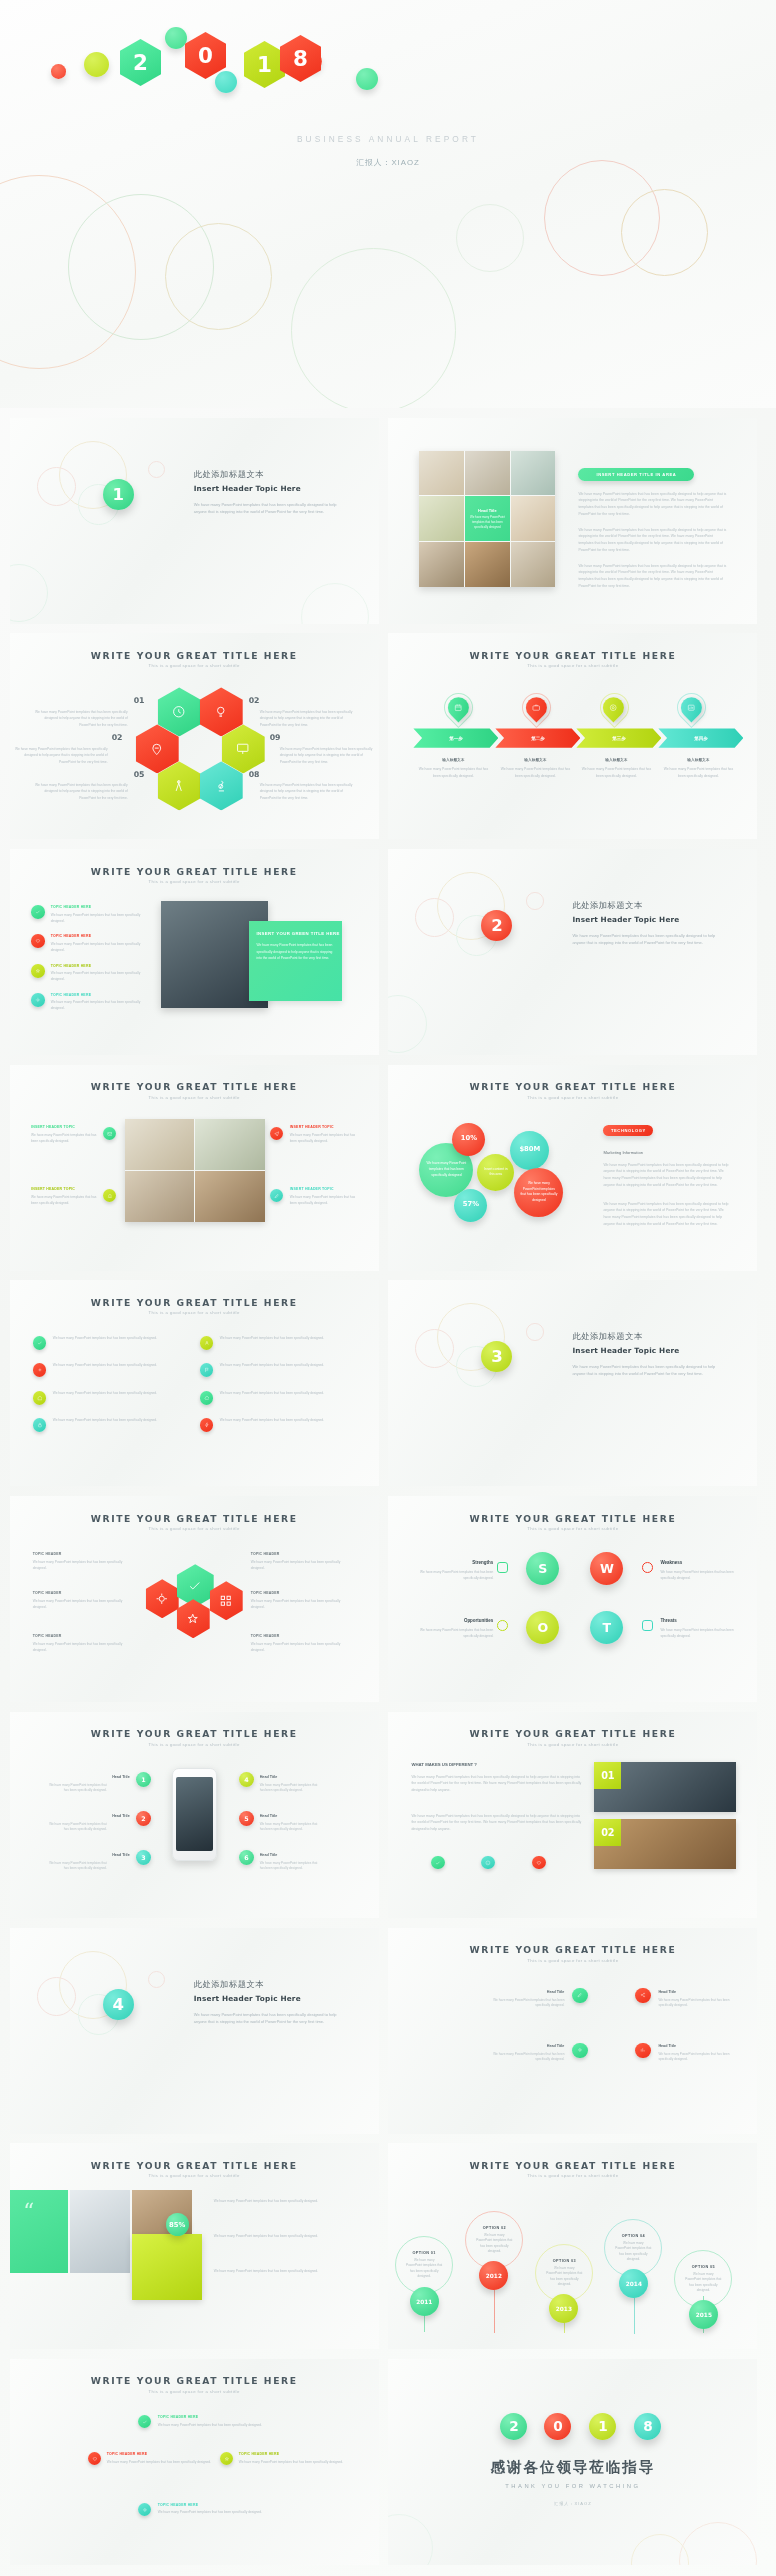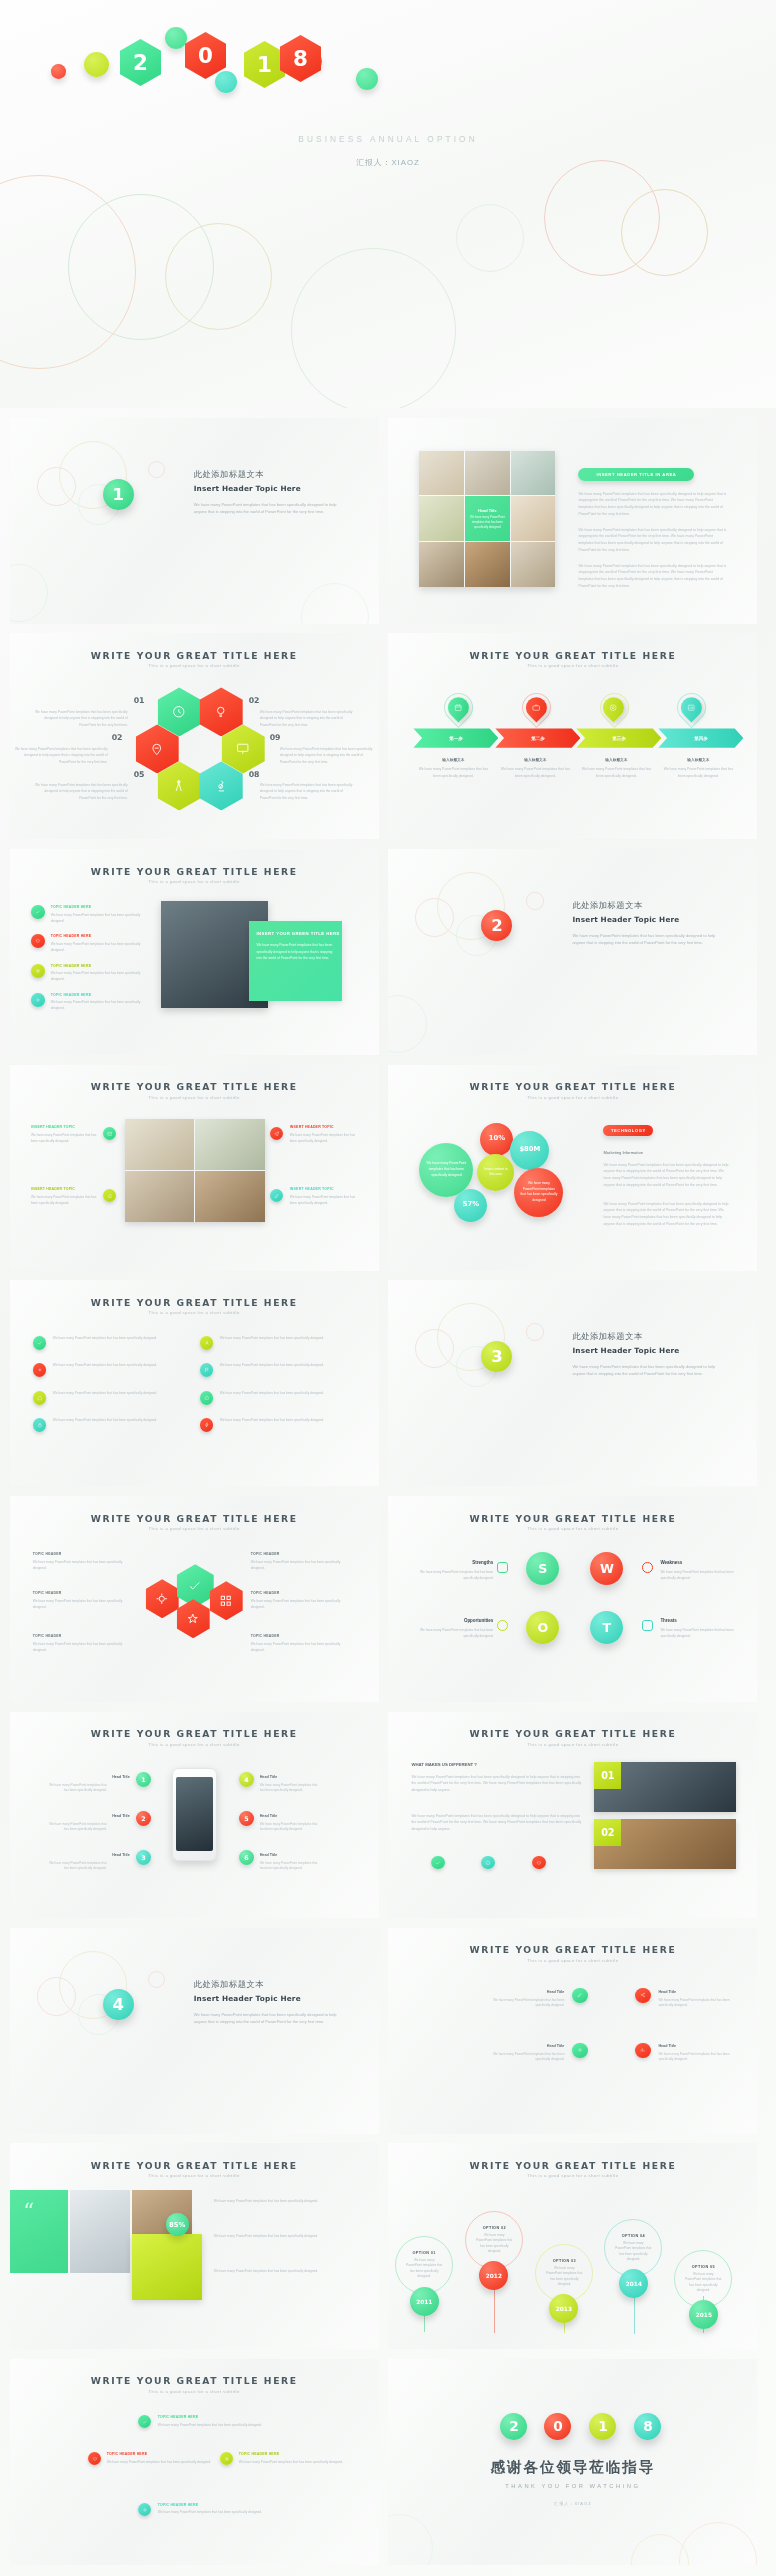--- a/index.html
+++ b/index.html
@@ -206,21 +206,21 @@
     <div class="hex" style="left:185px;top:32px;width:41px;height:47px;font-size:21.4px;background:linear-gradient(150deg,#ff5d43,#ef2f1a);">
         <span>0</span>
       </div>
     <div class="hex" style="left:244px;top:41px;width:41px;height:47px;font-size:21.4px;background:linear-gradient(150deg,#d0ea35,#b2d410);">
         <span>1</span>
       </div>
     <div class="hex" style="left:280px;top:35px;width:41px;height:47px;font-size:21.4px;background:linear-gradient(150deg,#ff5d43,#ef2f1a);">
         <span>8</span>
       </div>
 
-    <div class="hero-sub">BUSINESS ANNUAL OPTION</div>
+    <div class="hero-sub">BUSINESS ANNUAL REPORT</div>
     <div class="hero-author">汇报人：XIAOZ</div>
   </div>
 
   <div class="grid">
 
     <div class="slide">
       <div class="wm">
         <i style="left:49px;top:23px;width:68px;height:68px;border-color:#eadfba;"></i>
         <i style="left:27px;top:49px;width:39px;height:39px;border-color:#f0cfc8;"></i>
         <i style="left:68px;top:66px;width:41px;height:41px;border-color:#d5eee0;"></i>
@@ -462,21 +462,21 @@
           </svg>
         </div>
       <div class="bh" style="left:280px;top:122px;color:#3fd9c0;">INSERT HEADER TOPIC</div>
       <div class="bt" style="left:280px;top:130px;width:68px;">We have many PowerPoint templates that has been specifically designed.</div>
     </div>
 
     <div class="slide">
       <div class="s-title">WRITE YOUR GREAT TITLE HERE</div>
       <div class="s-sub">This is a good space for a short subtitle</div>
       <div class="bub" style="left:31px;top:78px;width:54px;height:54px;background:radial-gradient(circle at 32% 26%,#7bf0b6,#3fd98d);">We have many PowerPoint templates that has been specifically designed</div>
-      <div class="bub big" style="left:92px;top:58px;width:33px;height:33px;background:radial-gradient(circle at 32% 26%,#ff7a63,#ee2e19);">10%</div>
+      <div class="bub big" style="left:64px;top:58px;width:33px;height:33px;background:radial-gradient(circle at 32% 26%,#ff7a63,#ee2e19);">10%</div>
       <div class="bub big" style="left:122px;top:66px;width:39px;height:39px;background:radial-gradient(circle at 32% 26%,#78ecdb,#2fd0b6);">$80M</div>
       <div class="bub" style="left:89px;top:89px;width:37px;height:37px;background:radial-gradient(circle at 32% 26%,#d9f25a,#b2d410);">Insert content in this area</div>
       <div class="bub" style="left:126px;top:103px;width:49px;height:49px;background:radial-gradient(circle at 32% 26%,#ff7a63,#ee2e19);">We have many PowerPoint templates that has been specifically designed</div>
       <div class="bub big" style="left:66px;top:124px;width:33px;height:33px;background:radial-gradient(circle at 32% 26%,#78ecdb,#2fd0b6);">57%</div>
       <div class="pill" style="left:215px;top:60px;width:50px;height:11.6px;background:linear-gradient(135deg,#ff6149,#ee2e19);">TECHNOLOGY</div>
       <div style="position:absolute;left:215px;top:85px;font-size:4.1px;color:#6b777d;">Marketing Information</div>
       <div class="para" style="left:215px;top:97px;width:126px;">We have many PowerPoint templates that has been specifically designed to help anyone that is stepping into the world of PowerPoint for the very first time. We have many PowerPoint templates that has been specifically designed to help anyone that is stepping into the world of PowerPoint for the very first time.</div>
       <div class="para" style="left:215px;top:136px;width:126px;">We have many PowerPoint templates that has been specifically designed to help anyone that is stepping into the world of PowerPoint for the very first time. We have many PowerPoint templates that has been specifically designed to help anyone that is stepping into the world of PowerPoint for the very first time.</div>
     </div>
 

